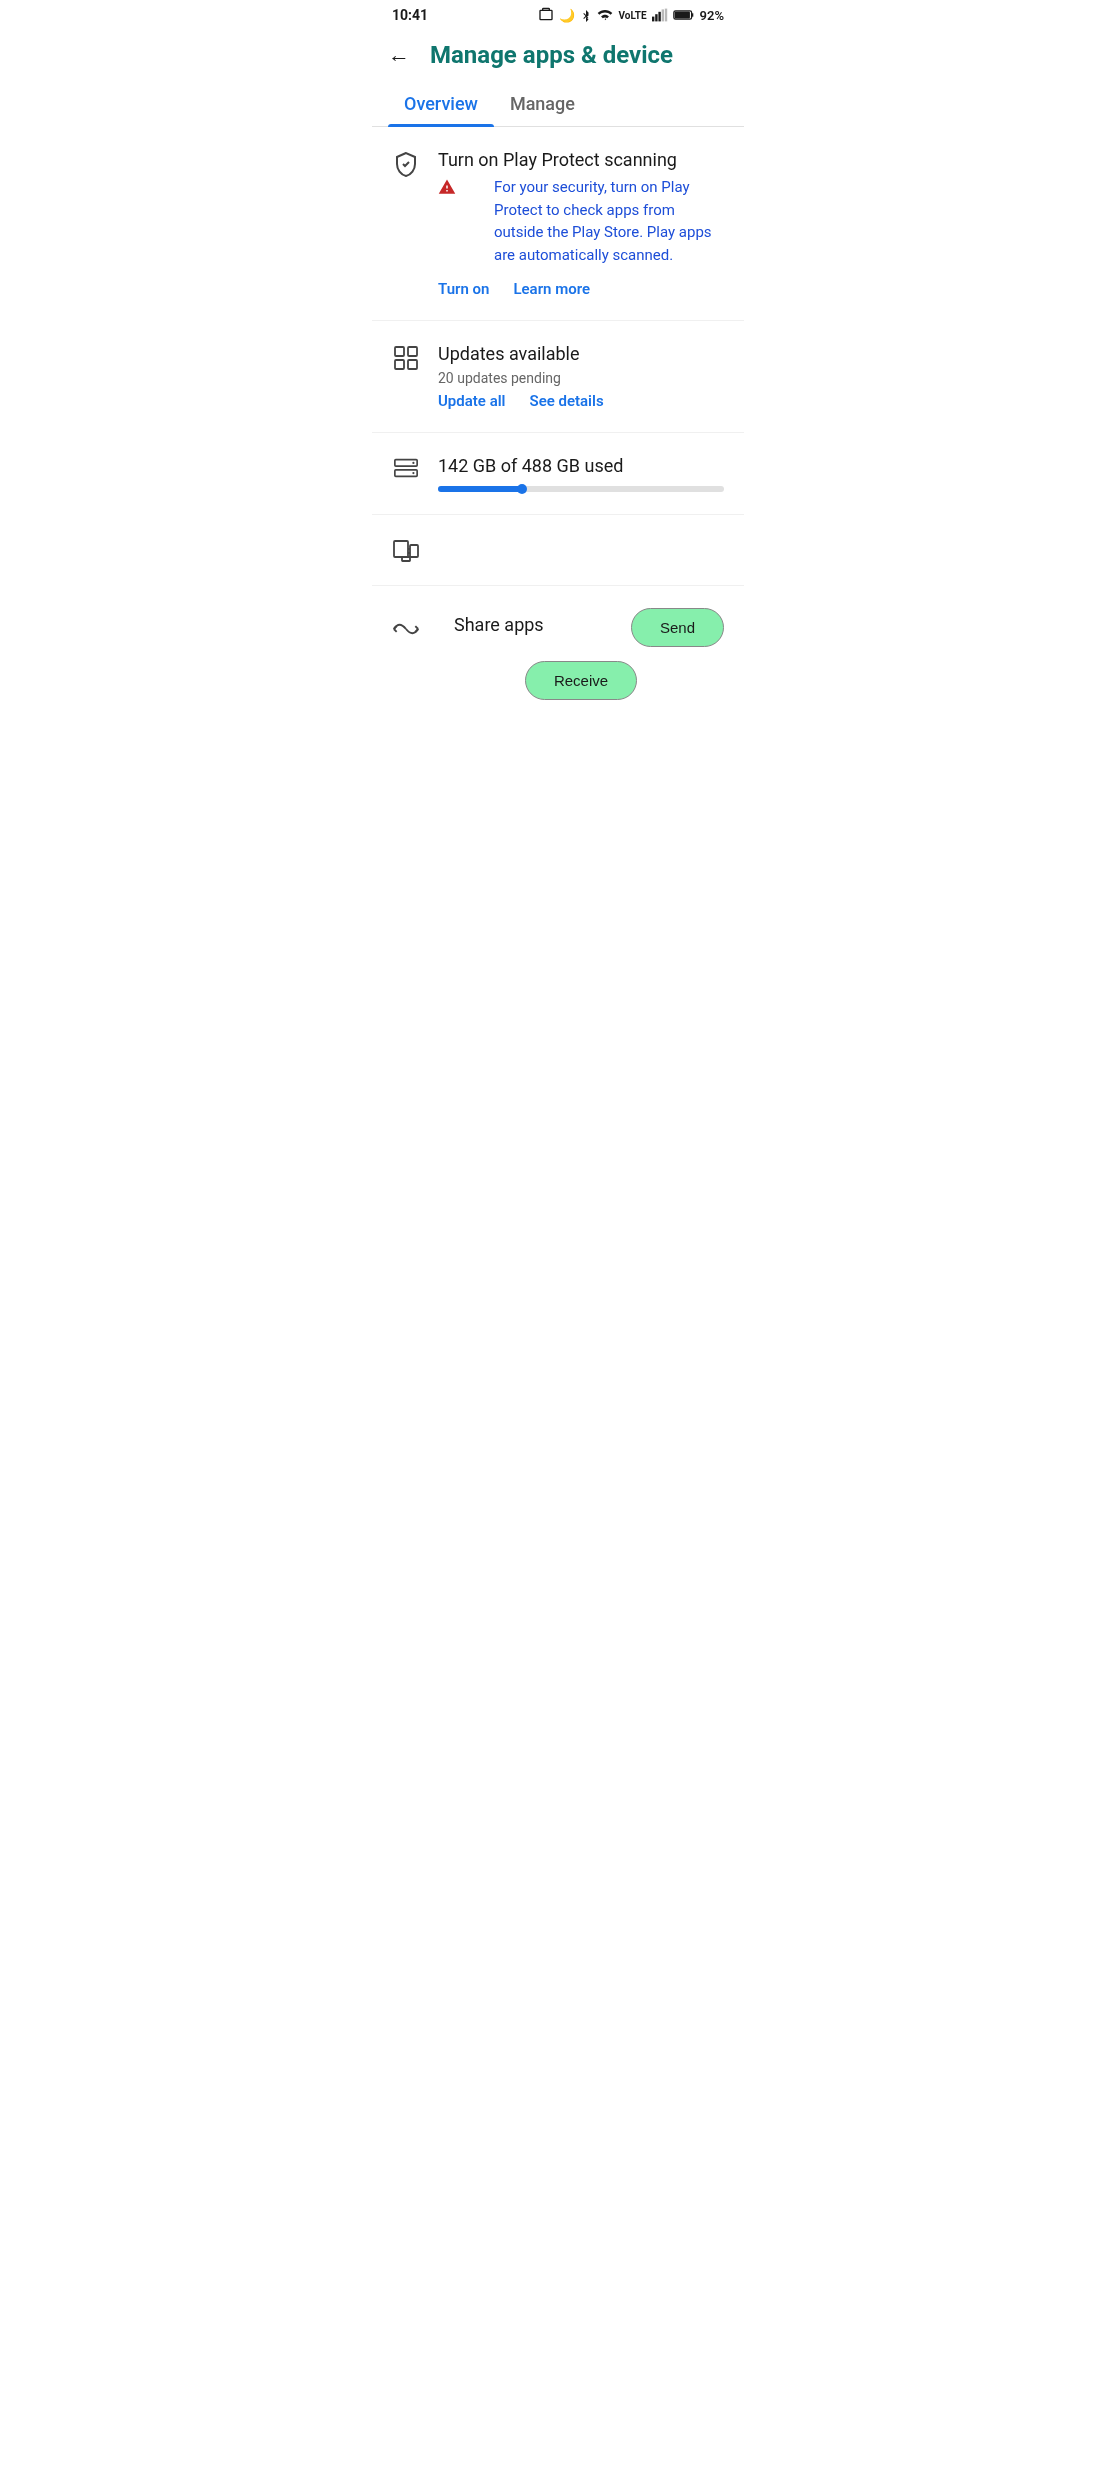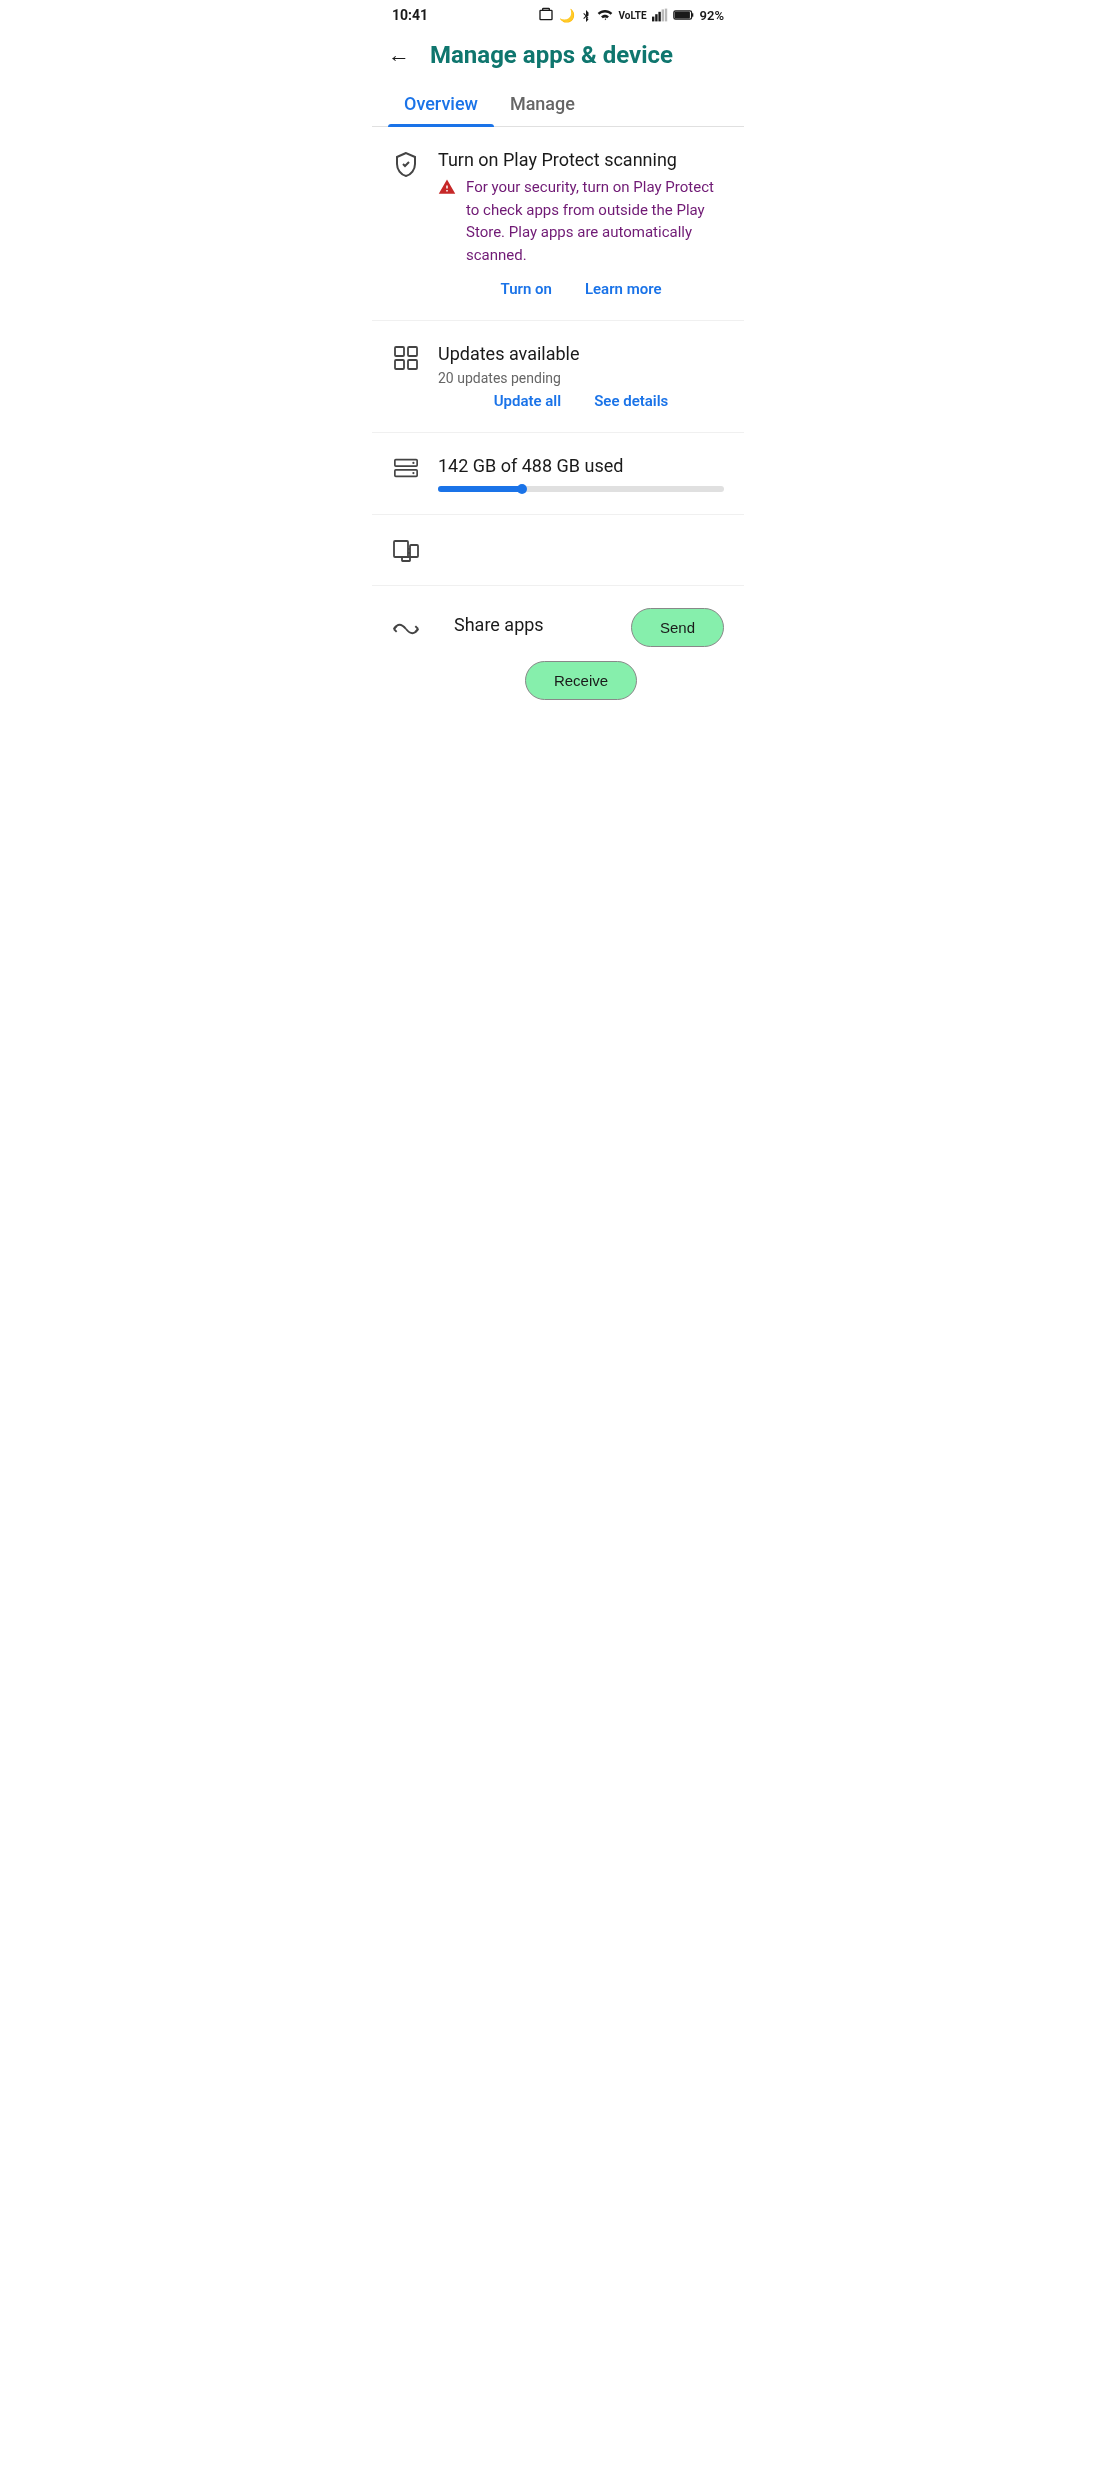--- a/index.html
+++ b/index.html
@@ -144,29 +144,29 @@
 
     .warning-icon {
       color: #c62828;
       font-size: 18px;
       margin-top: 2px;
       flex-shrink: 0;
     }
 
     .warning-text {
       font-size: 15px;
-      color: #701a75;
+      color: #1d4ed8;
       line-height: 1.5;
+      margin-left: 28px;
     }
 
     .actions {
       display: flex;
-      gap: 33px;
+      gap: 24px;
       margin-top: 2px;
-      justify-content: center;
     }
 
     .action-link {
       font-size: 15px;
       font-weight: 600;
       color: #1a73e8;
       cursor: pointer;
     }
 
     

